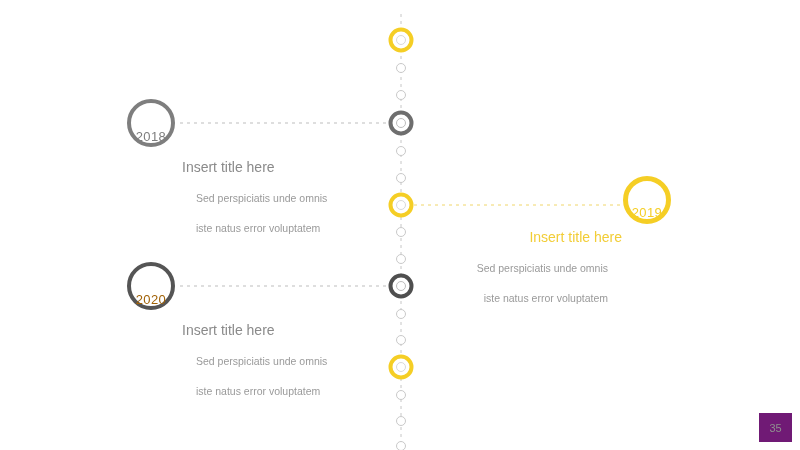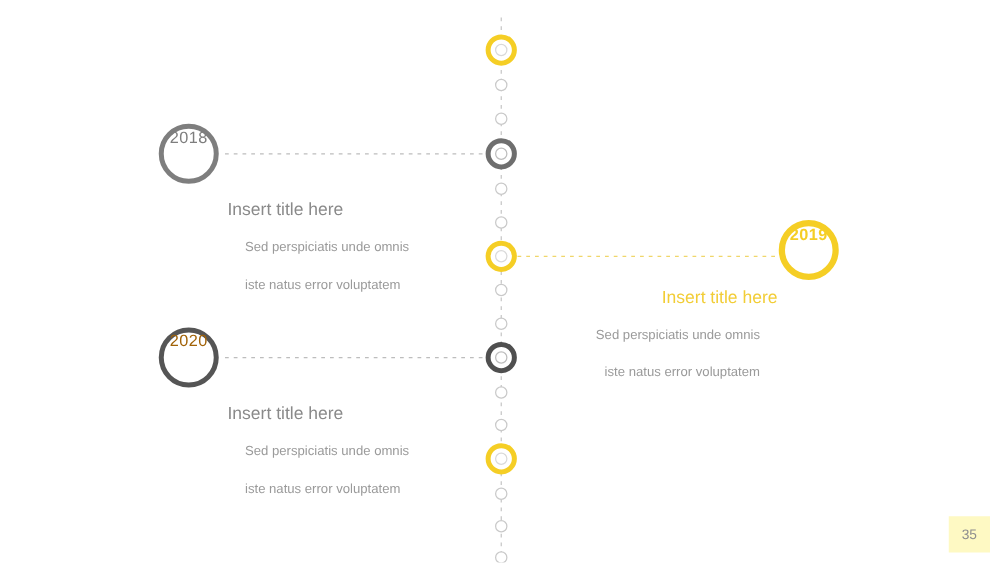--- a/index.html
+++ b/index.html
@@ -32,21 +32,21 @@
   }
 
   
   .year-circle {
     position: absolute;
     width: 48px;
     height: 48px;
     border-radius: 50%;
     box-sizing: border-box;
     display: flex;
-    align-items: flex-start;
+    align-items: flex-end;
     justify-content: center;
   }
   .year-circle .year-label {
     font-size: 13px;
     letter-spacing: 0.4px;
     line-height: 1;
   }
   .yc-2018 {
     left: 127px;
     top: 99px;
@@ -59,21 +59,21 @@
     top: 262px;
     border: 4px solid #555555;
   }
   .yc-2020 .year-label { color: #a16207; }
 
   .yc-2019 {
     left: 623px;
     top: 176px;
     border: 5px solid #f5ce25;
   }
-  .yc-2019 .year-label { color: #f5ce25; font-weight: bold; }
+  .yc-2019 .year-label { color: #f5ce25; font-weight: normal; }
 
   
   .text-block {
     position: absolute;
     width: 230px;
   }
   .tb-title {
     font-size: 14px;
     color: #8a8a8a;
     margin: 0 0 9px 0;
@@ -94,21 +94,21 @@
   .tb-2019 { top: 229px; }
   .tb-2019 .tb-title { color: #f2cd36; }
 
   
   #page-badge {
     position: absolute;
     right: 8px;
     bottom: 8px;
     width: 33px;
     height: 29px;
-    background: #fef9c3;
+    background: #701a75;
     display: flex;
     align-items: center;
     justify-content: center;
   }
   #page-badge span {
     font-size: 11px;
     color: #8f8f8f;
   }
 </style>
 </head>

